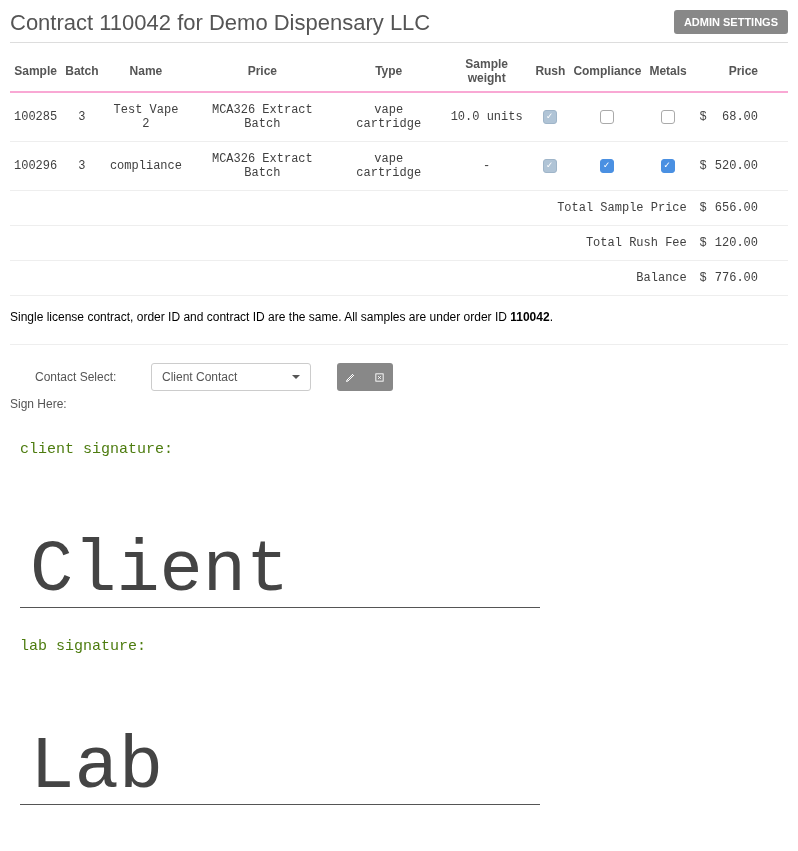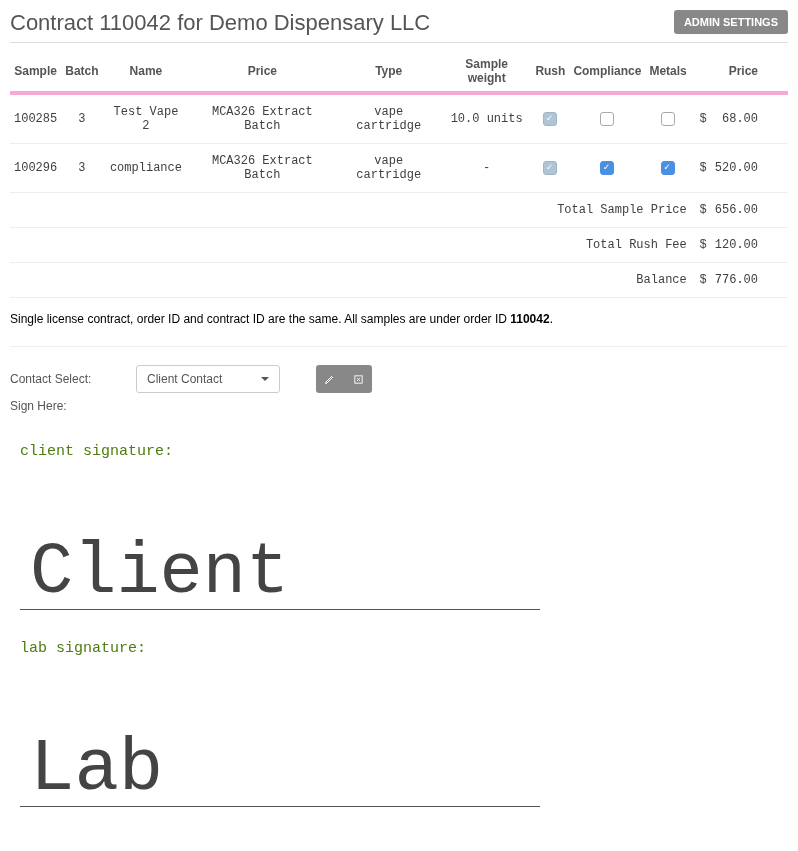--- a/index.html
+++ b/index.html
@@ -39,21 +39,21 @@
   table.samples {
     width: 100%;
     border-collapse: collapse;
     font-size: 12px;
   }
   table.samples th {
     text-align: center;
     font-weight: bold;
     color: #555;
     padding: 6px 4px;
-    border-bottom: 4px solid #f9a8d4;
+    border-bottom: 2px solid #f9a8d4;
     font-size: 12px;
   }
   table.samples td {
     text-align: center;
     padding: 10px 4px;
     border-bottom: 1px solid #eee;
     font-family: "Courier New", monospace;
     font-size: 12px;
     color: #404040;
   }
@@ -95,33 +95,34 @@
     font-size: 12px;
     color: #000000;
     margin: 14px 0 20px 0;
   }
   hr.sep {
     border:none;border-top:1px solid #eee;margin:10px 0 18px 0;
   }
   .contact-row {
     display:flex;
     align-items:center;
-    gap:36px;
+    gap:26px;
     margin-bottom:6px;
+    margin-left:25px;
   }
   .contact-row label {
     font-size:12px;
     color:#555;
     min-width:90px;
   }
   .contact-select {
     border:1px solid #ccc;
     border-radius:3px;
     padding:6px 10px;
-    width:144px;
+    width:160px;
     font-size:12px;
     display:flex;
     justify-content:space-between;
     align-items:center;
     background:#fff;
     cursor:pointer;
   }
   .contact-select .caret {
     border-left:4px solid transparent;
     border-right:4px solid transparent;

